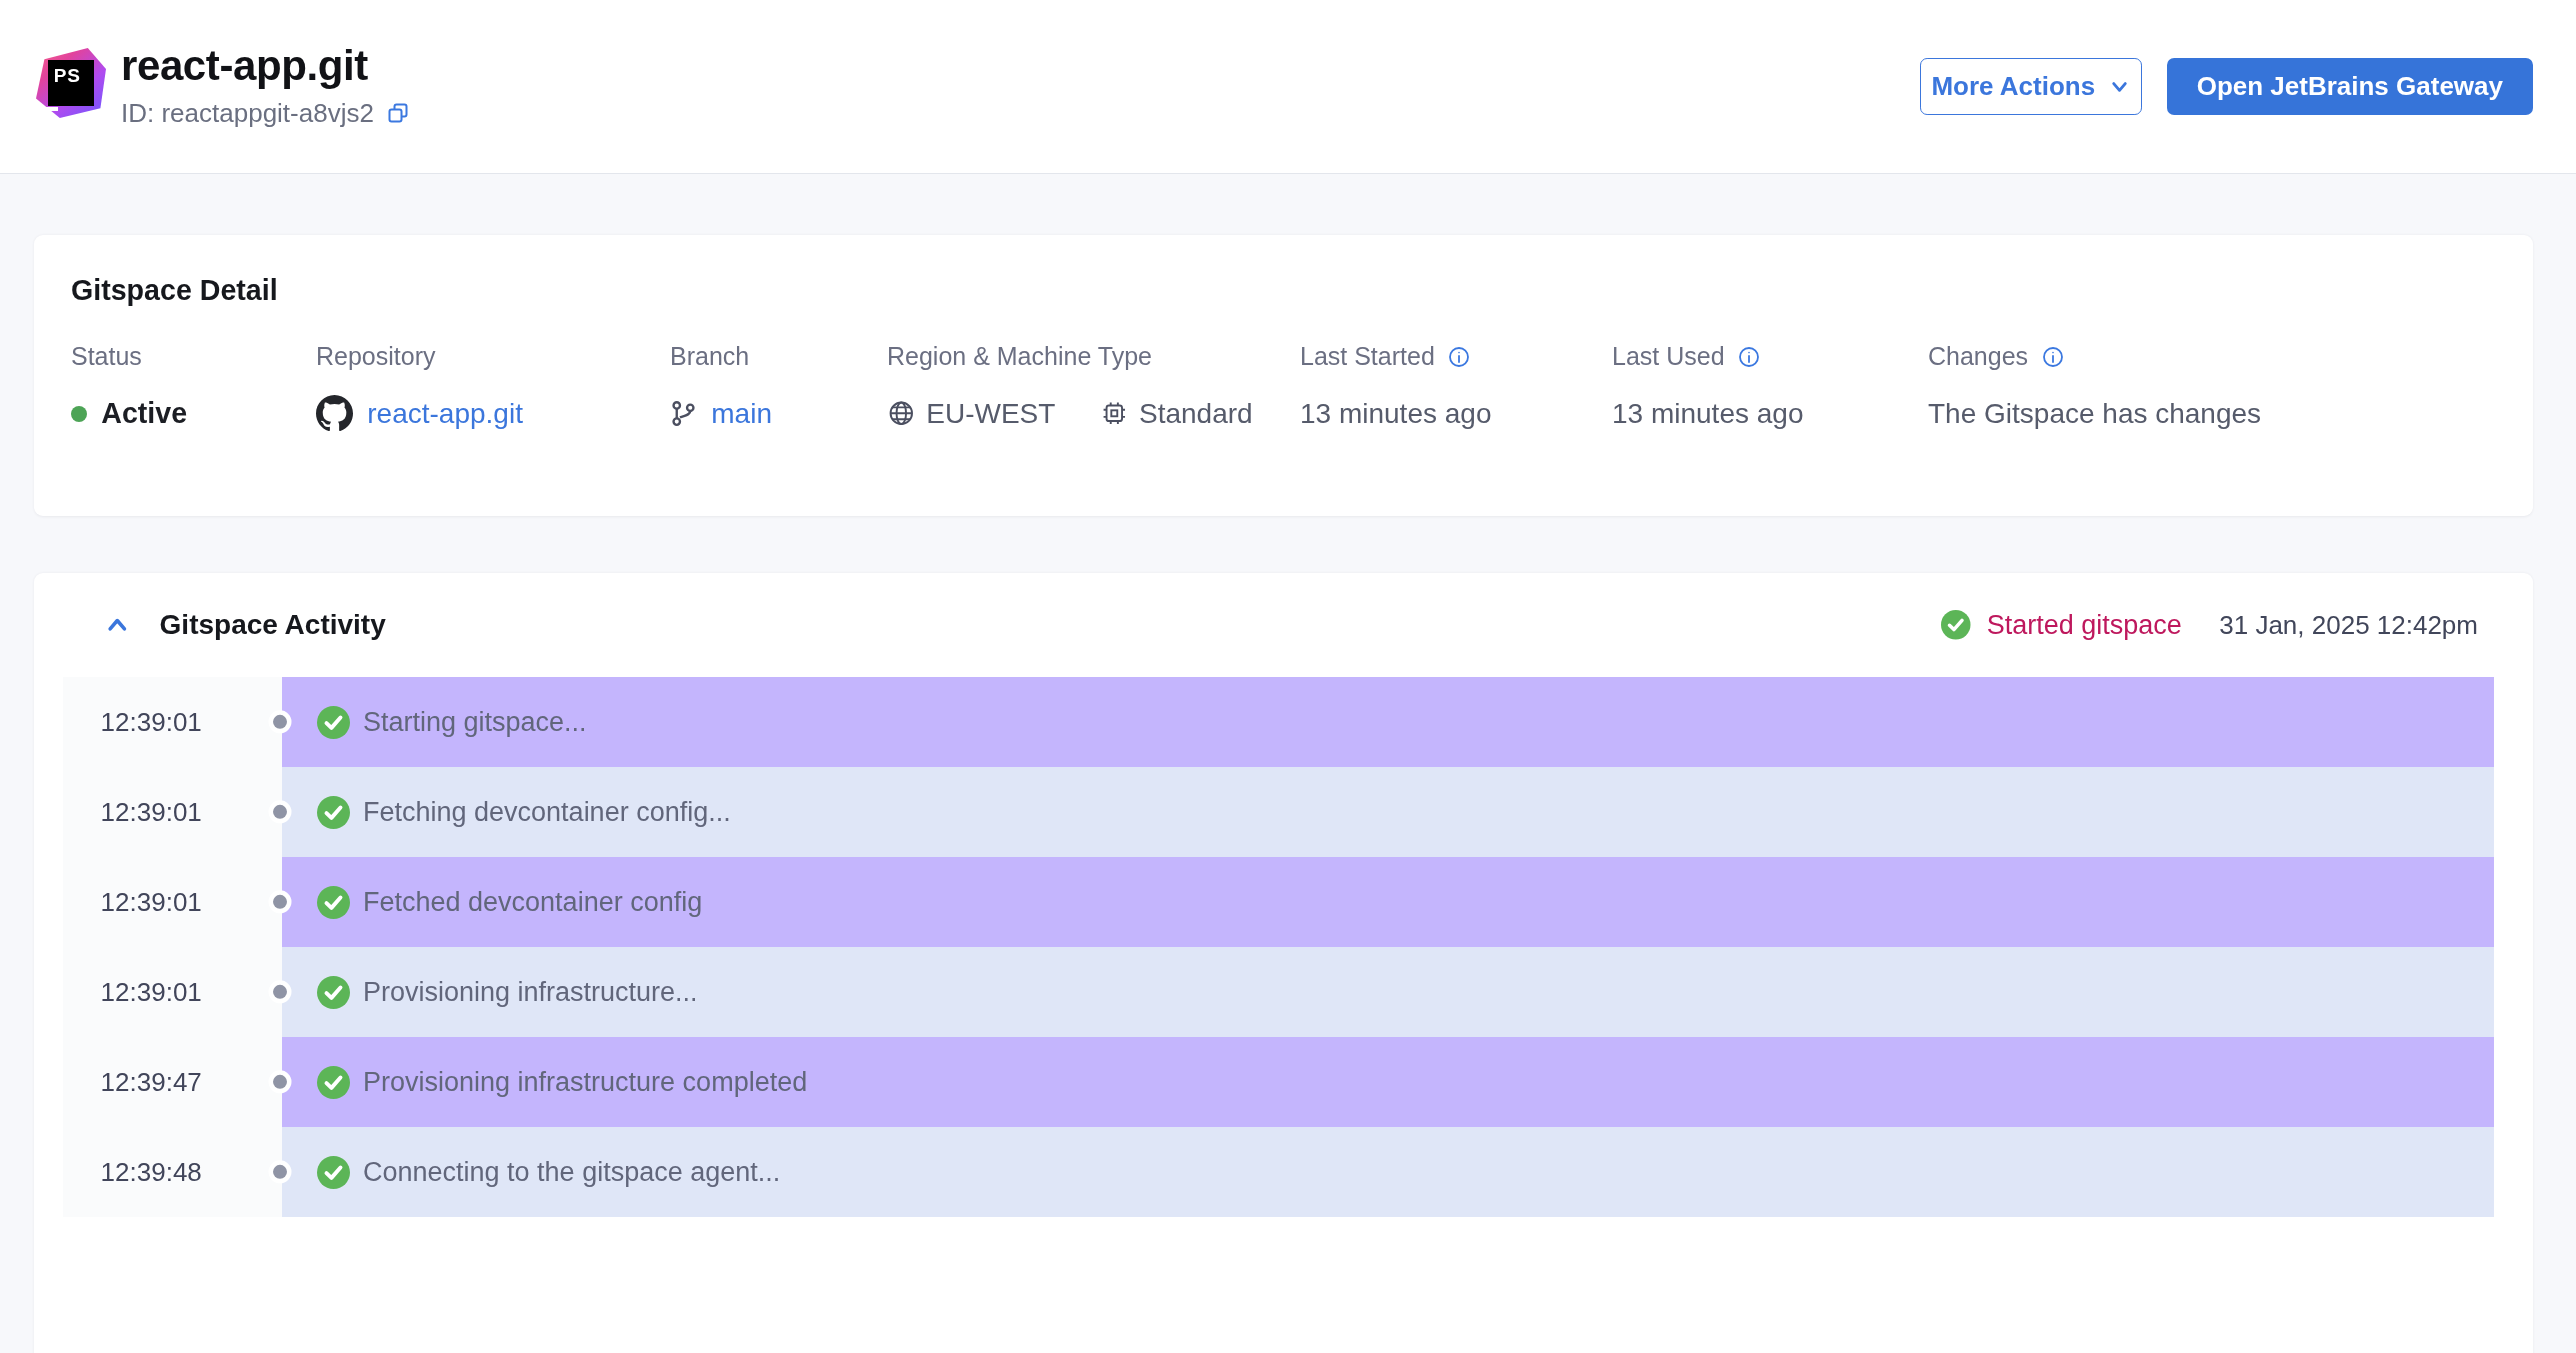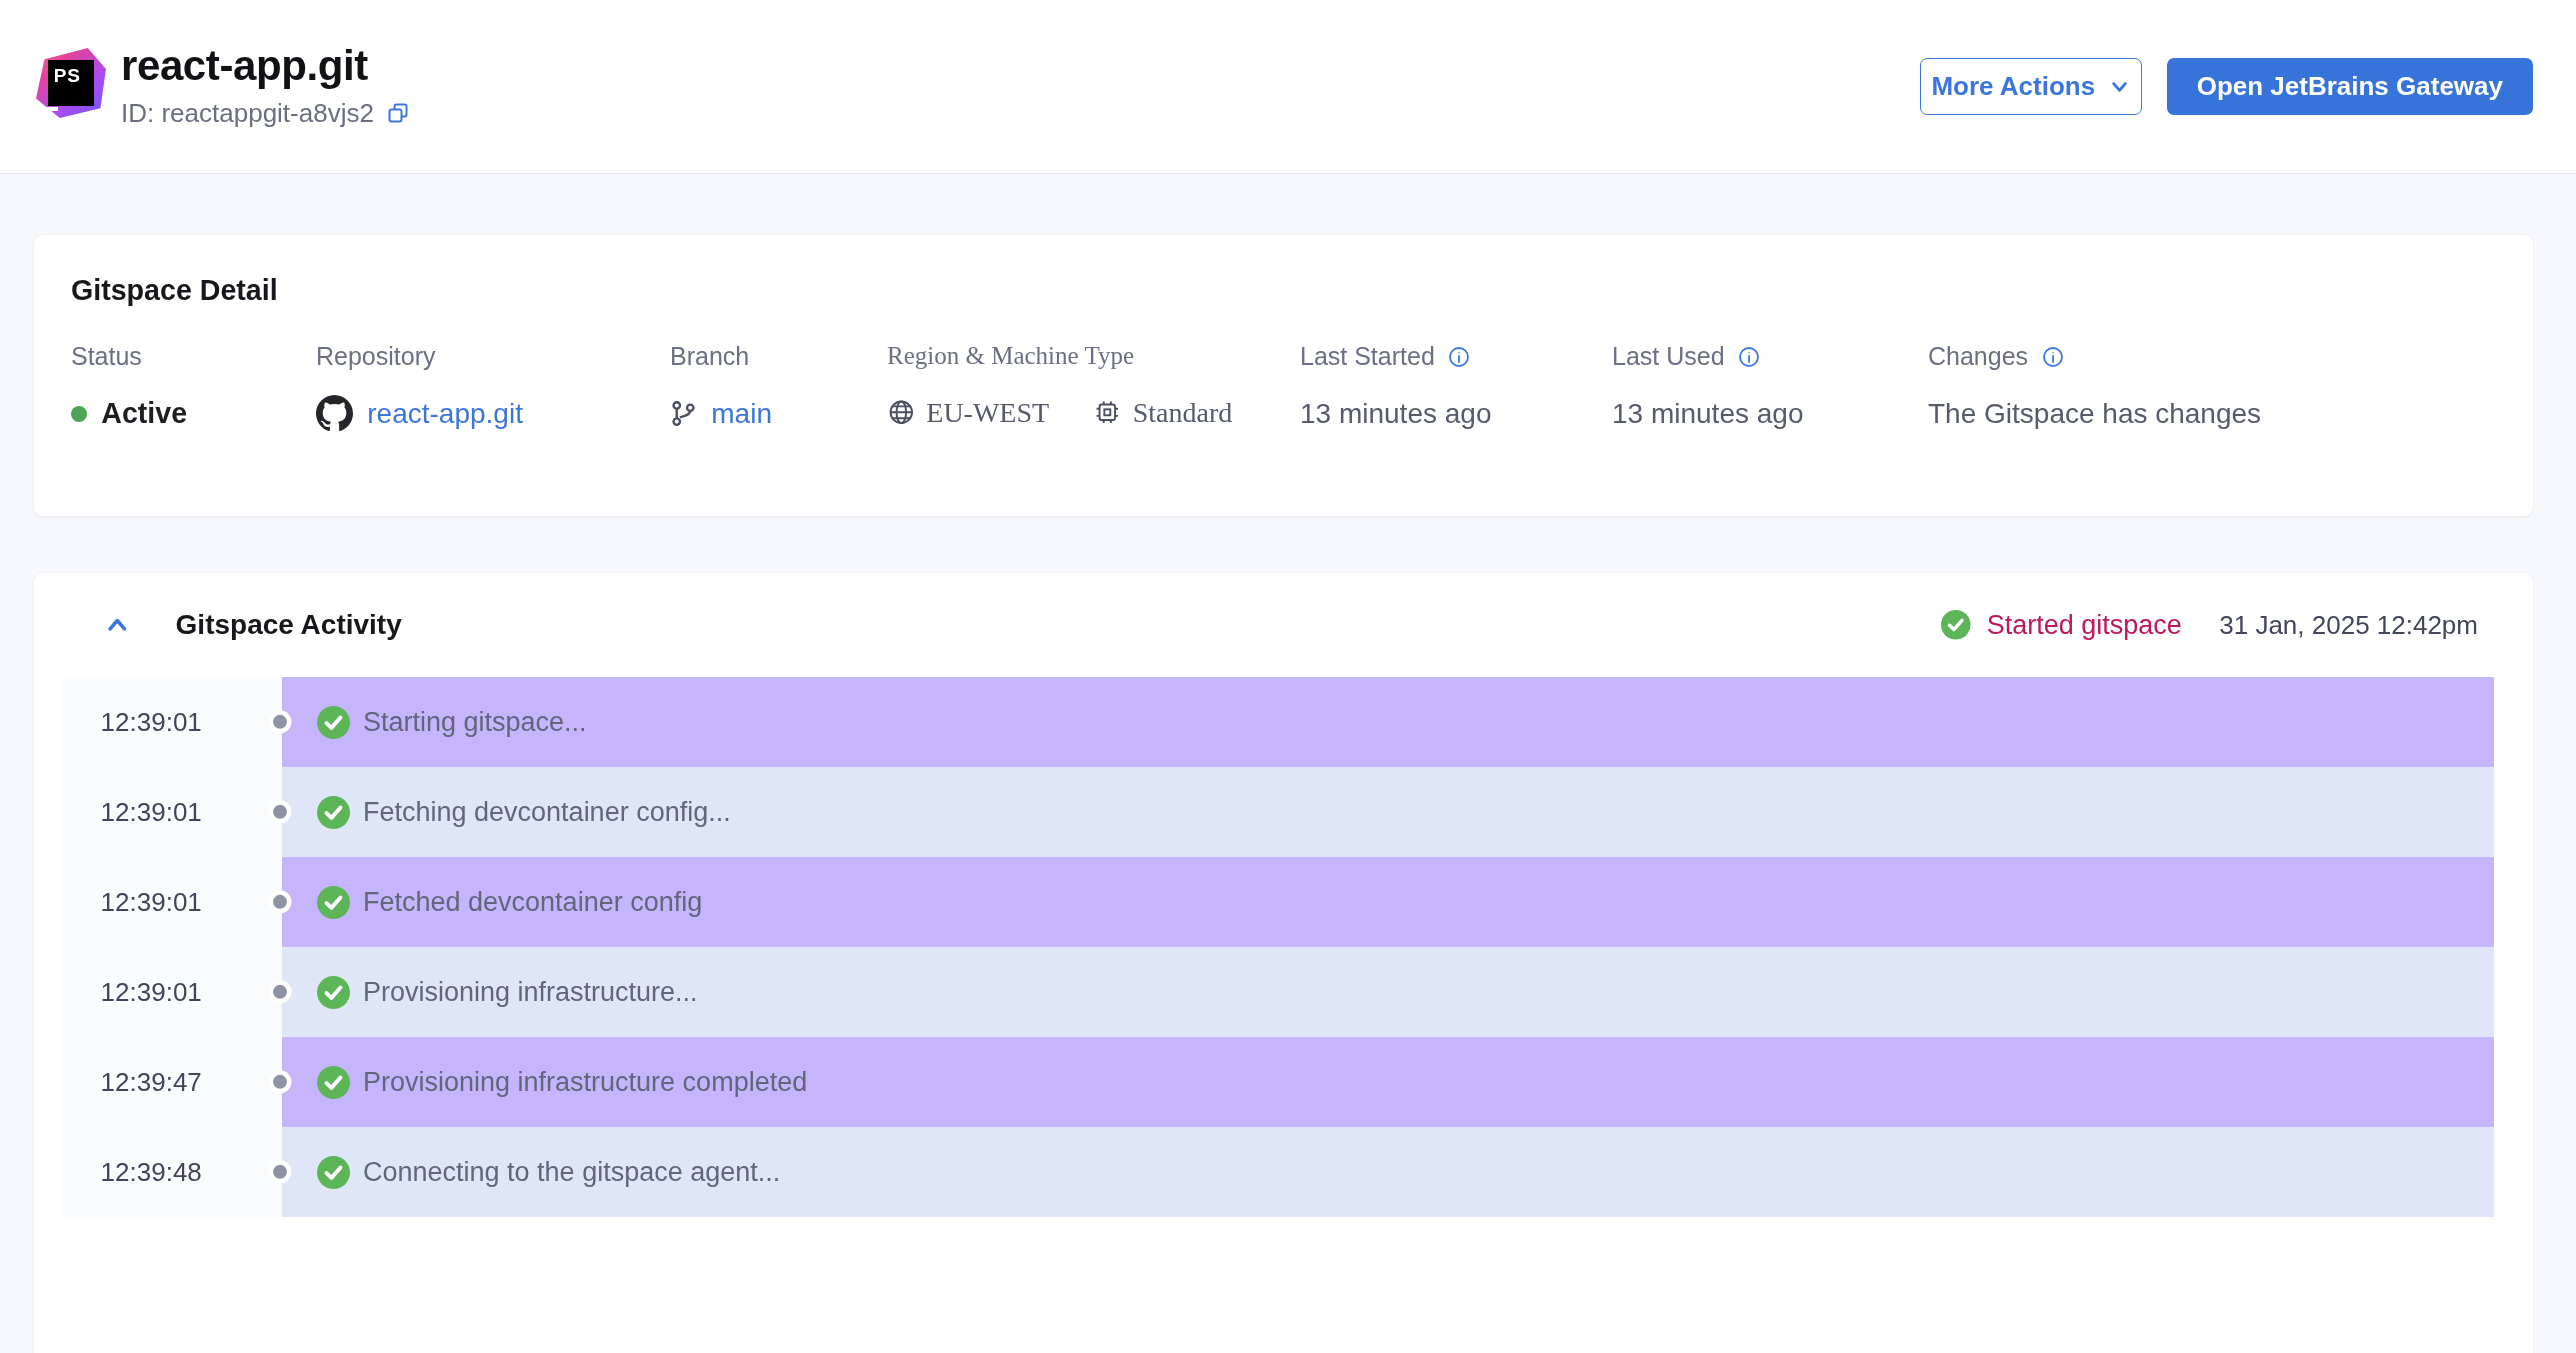--- a/index.html
+++ b/index.html
@@ -46,34 +46,34 @@
     box-shadow:0 0.9px 2.7px rgba(40,41,61,0.07);
     margin-left:34px; margin-right:43px;
   }
 
   
   .detail-card { margin-top:61px; height:281px; padding:39px 37px 0 37px; }
   .card-heading { margin:0; font-size:28.6px; font-weight:700; color:#16181D; }
   .detail-fields { display:flex; margin-top:35px; }
   .field { display:flex; flex-direction:column; }
   .f-status { width:245px; } .f-repo { width:354px; } .f-branch { width:217px; }
-  .f-region { width:413px;font-family:Liberation Serif, serif; } .f-started { width:312px; } .f-used { width:316px; } .f-changes { flex:1; }
+  .f-region { width:413px; } .f-started { width:312px; } .f-used { width:316px; } .f-changes { flex:1; }
   .field-label { font-size:25px; color:#6B6F82; display:flex; align-items:center; gap:12.5px; }
   .field-value { margin-top:23px; font-size:28px; color:#565B6B; display:flex; align-items:center; gap:14.3px; min-height:39px; }
   .status-dot { width:16px; height:16px; border-radius:50%; background:#4DA456; }
   .value-strong { color:#1C1E24; font-weight:700; font-size:28.6px; }
   .link { color:#3B76DC; text-decoration:none; cursor:pointer; }
   .region-group { display:flex; align-items:center; gap:10.7px; margin-right:30px; }
   .icon { display:flex; align-items:center; }
 
   
   .activity-card { margin-top:57px; height:803px; border-radius:9px 9px 0 0; padding:0; }
   .activity-header { height:104px; display:flex; align-items:center; padding:0 55px 0 69px; }
   .collapse-btn { background:none; border:none; padding:0; cursor:pointer; display:flex; align-items:center; }
-  .activity-title { margin-left:44px; font-size:28px; font-weight:700; color:#16181D; }
+  .activity-title { margin-left:28px; font-size:28px; font-weight:700; color:#16181D; }
   .activity-status { margin-left:auto; display:flex; align-items:center; gap:16px; }
   .activity-status-text { font-size:27px; color:#be185d; }
   .activity-date { margin-left:21.4px; font-size:26px; color:#41465A; }
 
   .log-viewport { margin:0 39px 0 28.6px; height:625px; overflow:hidden; }
   .log-row { display:flex; height:90px; position:relative;text-align:right; }
   .log-time-cell {
     width:219px; flex:0 0 auto; background:#FAFBFC;
     display:flex; align-items:center; padding-left:38px;
   }

